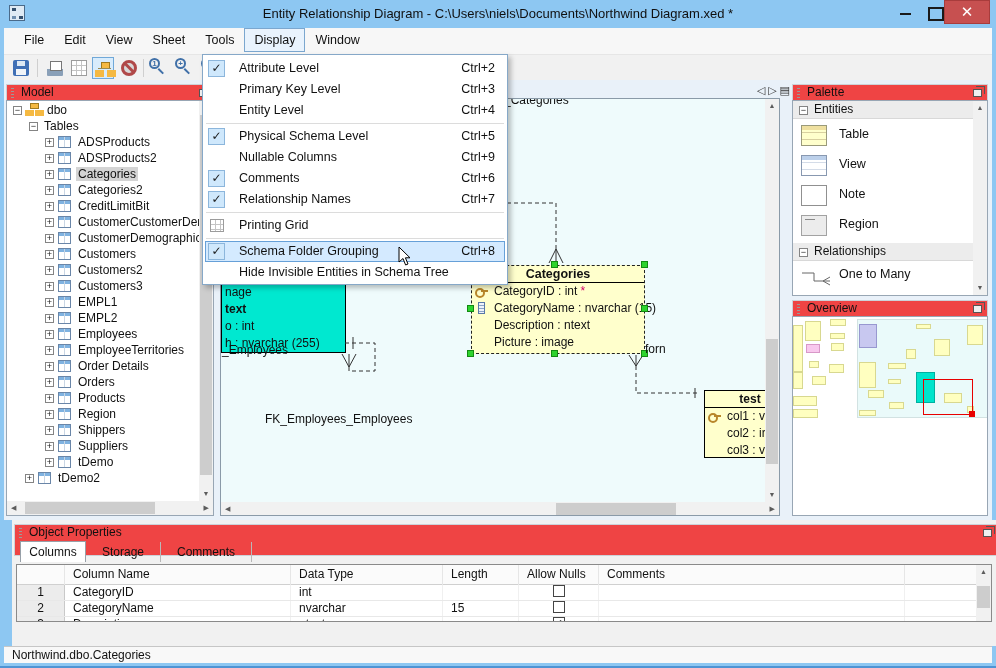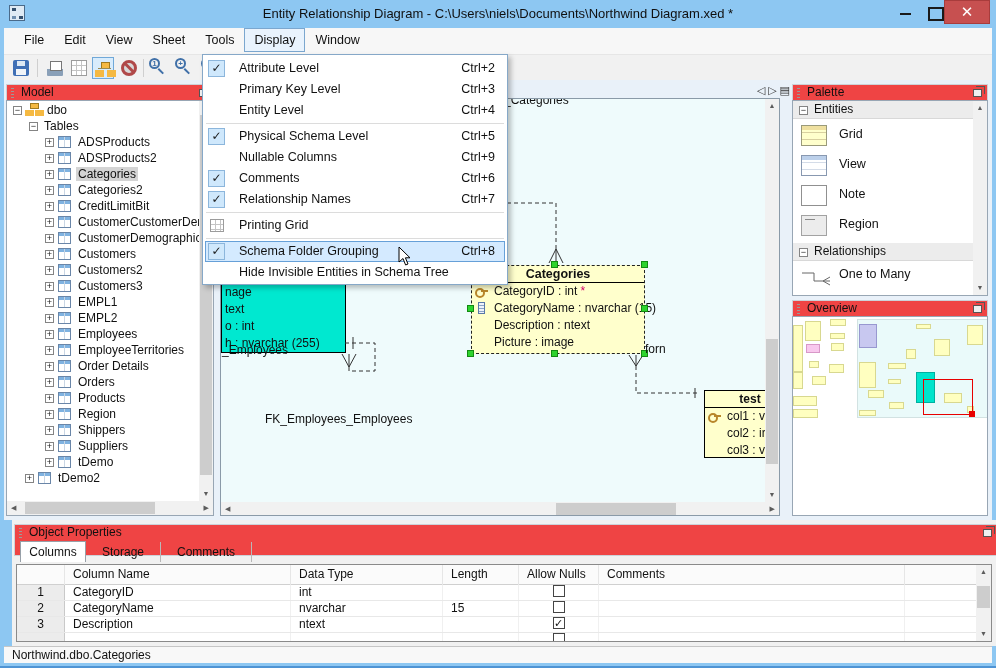--- a/index.html
+++ b/index.html
@@ -119,21 +119,21 @@
   .ov-t{background:#00e4cc;border:1px solid #00b0a0}
   .ovvp{position:absolute;border:1px solid #e80000;z-index:4}
   .ovh{position:absolute;right:-3px;bottom:-3px;width:6px;height:6px;background:#e80000}
 
   
   #bottompane{position:absolute;left:12px;top:520px;width:988px;height:126px;background:#f1f1f1}
   #oph{position:absolute;left:2px;top:4px;width:984px}
   #tabsrow{position:absolute;left:2px;top:21px;width:984px;height:21px;padding-left:6px}
   .tab-on{display:inline-block;width:66px;height:21px;background:#fff;border:1px solid #98a0a8;border-bottom:none;text-align:center;line-height:20px;vertical-align:bottom}
   .tab-off{display:inline-block;height:20px;padding:0 16px;line-height:20px;border-right:1px solid #b8b8b8;vertical-align:bottom}
-  #grid{position:absolute;left:4px;top:44px;width:976px;height:78px;background:#fff;border:1px solid #8a8a8a;overflow:hidden}
+  #grid{position:absolute;left:4px;top:44px;width:976px;height:58px;background:#fff;border:1px solid #8a8a8a;overflow:hidden}
   #ghead{height:20px;border-bottom:1px solid #d0d0d0;white-space:nowrap;background:#fbfbfb}
   .ghc{display:inline-block;height:20px;line-height:19px;border-right:1px solid #e6e6e6;padding-left:8px;overflow:hidden;vertical-align:top}
   .grow{height:16px;white-space:nowrap;border-bottom:1px solid #e8e8e8}
   .gc{display:inline-block;height:15px;line-height:15px;border-right:1px solid #f0f0f0;padding-left:8px;overflow:hidden;vertical-align:top}
   .gnum{background:#ececec;text-align:center;padding-left:0;border-right:1px solid #c9c9c9}
   .cbwrap{text-align:center;padding-left:0}
   .cb{display:inline-block;width:12px;height:12px;border:1px solid #444;background:#fff;font-size:11px;line-height:10px;font-weight:bold;vertical-align:1px}
   #statusbar{position:absolute;left:4px;top:646px;width:988px;height:17px;background:#f8f8f8;border-top:1px solid #c6c6c6;line-height:16px;padding-left:8px;font-size:12px}
 
   
@@ -247,21 +247,21 @@
           <path d="M128 268 L121 255 M128 268 L128 255 M128 268 L135 255"></path>
           <path d="M132 238 V250"></path>
           <path d="M415 267 V294 H478" stroke-dasharray="4 3"></path>
           <path d="M415 267 L408 256 M415 267 L415 256 M415 267 L422 256"></path>
           <path d="M474 289 V299"></path>
         </g>
       </svg>
 
       <div class="entity" id="ent-teal" data-name="entity-employees-highlighted">
           <span class="tline" data-name="attribute-text-fragment" style="top: 43px;">nage</span>
-          <span class="tline" data-name="attribute-text-fragment" style="top: 60px;">text</span>
+          <span class="tline" data-name="attribute-text-fragment" style="top: 60px; font-weight: bold;">text</span>
           <span class="tline" data-name="attribute-text-fragment" style="top: 77px;">o : int</span>
           <span class="tline" data-name="attribute-text-fragment" style="top: 94px;">h : nvarchar (255)</span>
         </div>
 
       <div class="entity" id="ent-categories" data-name="entity-categories">
         <div class="etitle" data-name="entity-title">Categories</div>
       <div class="attr" data-name="entity-attribute"><span class="ikey" data-name="primary-key-icon"></span><span class="atext" data-name="attribute-text">CategoryID : int</span><span class="star" data-name="required-marker">*</span></div>
           <div class="attr" data-name="entity-attribute"><span class="iruler" data-name="length-icon"></span><span class="atext" data-name="attribute-text">CategoryName : nvarchar (15)</span></div>
           <div class="attr" data-name="entity-attribute"><span class="atext" data-name="attribute-text">Description : ntext</span></div>
           <div class="attr" data-name="entity-attribute"><span class="atext" data-name="attribute-text">Picture : image</span></div>
@@ -305,21 +305,21 @@
     </div>
     <div id="palettebody" data-name="palette-panel">
       <div class="sb" style="right:0;top:0;width:14px;height:194px" data-name="palette-scrollbar">
         <span class="sbarr" style="top:1px" data-name="scroll-up-icon">▲</span>
         <span class="sbarr" style="bottom:1px" data-name="scroll-down-icon">▼</span>
       </div>
       <div id="palitems">
           <div class="psec" data-name="palette-section-entities"><span class="pcol" data-name="collapse-icon">−</span><span class="pseclabel" data-name="section-label">Entities</span></div>
           <div class="pitem" data-name="palette-item-table">
             <span class="thumb thumb-table" data-name="table-thumb-icon"></span>
-            <span class="plabel" data-name="palette-item-label">Grid</span>
+            <span class="plabel" data-name="palette-item-label">Table</span>
           </div>
           <div class="pitem" data-name="palette-item-view">
             <span class="thumb thumb-view" data-name="view-thumb-icon"></span>
             <span class="plabel" data-name="palette-item-label">View</span>
           </div>
           <div class="pitem" data-name="palette-item-note">
             <span class="thumb thumb-note" data-name="note-thumb-icon"></span>
             <span class="plabel" data-name="palette-item-label">Note</span>
           </div>
           <div class="pitem" data-name="palette-item-region">

